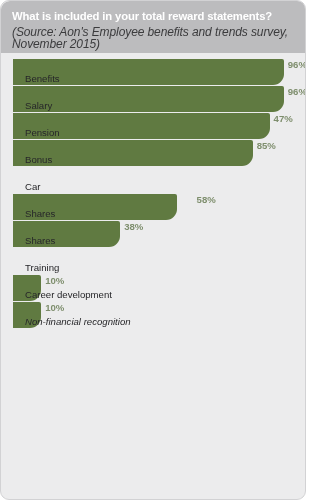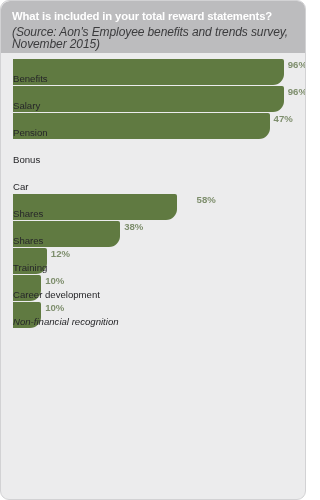--- a/index.html
+++ b/index.html
@@ -96,21 +96,21 @@
     top: -1px;
     font-size: 9.6px;
     font-weight: bold;
     color: #7e8e6d;
     line-height: 13px;
     white-space: nowrap;
   }
 
   .bar-label {
     position: absolute;
-    left: 12px;
+    left: 24px;
     bottom: 1px;
     font-size: 9.6px;
     color: #262629;
     line-height: 13px;
     white-space: nowrap;
   }
 </style>
 </head>
 <body>
 
@@ -137,44 +137,44 @@
         <span class="bar-label" style="color: rgb(38, 38, 41);">Salary</span>
       </div>
       <div class="bar-group">
         <div class="bar-track">
           <div class="bar-fill" style="width: 91%; background: rgb(96, 122, 65);"></div>
           <span class="bar-value" style="left: calc(91% + 4px); color: rgb(126, 142, 109);">47%</span>
         </div>
         <span class="bar-label" style="color: rgb(38, 38, 41);">Pension</span>
       </div>
       <div class="bar-group">
+        <div class="bar-track">
+          <div class="bar-fill" style="width: 85%; background: rgb(96, 122, 65);"></div>
+          <span class="bar-value" style="left: calc(85% + 4px); color: rgb(126, 142, 109);">85%</span>
+        </div>
         <span class="bar-label" style="color: rgb(38, 38, 41);">Bonus</span>
       </div>
       <div class="bar-group">
         <span class="bar-label" style="color: rgb(38, 38, 41);">Car</span>
       </div>
       <div class="bar-group">
         <div class="bar-track">
           <div class="bar-fill" style="width: 58%; background: rgb(96, 122, 65);"></div>
           <span class="bar-value" style="left: calc(58% + 4px); color: rgb(126, 142, 109); margin-left: 16px;">58%</span>
         </div>
         <span class="bar-label" style="color: rgb(38, 38, 41);">Shares</span>
       </div>
       <div class="bar-group">
         <div class="bar-track">
           <div class="bar-fill" style="width: 38%; background: rgb(96, 122, 65);"></div>
           <span class="bar-value" style="left: calc(38% + 4px); color: rgb(126, 142, 109);">38%</span>
         </div>
         <span class="bar-label" style="color: rgb(38, 38, 41);">Shares</span>
       </div>
       <div class="bar-group">
-        <div class="bar-track">
-          <div class="bar-fill" style="width: 12%; background: rgb(96, 122, 65);"></div>
-          <span class="bar-value" style="left: calc(12% + 4px); color: rgb(126, 142, 109);">12%</span>
-        </div>
         <span class="bar-label" style="color: rgb(38, 38, 41);">Training</span>
       </div>
       <div class="bar-group">
         <div class="bar-track">
           <div class="bar-fill" style="width: 10%; background: rgb(96, 122, 65);"></div>
           <span class="bar-value" style="left: calc(10% + 4px); color: rgb(126, 142, 109);">10%</span>
         </div>
         <span class="bar-label" style="color: rgb(38, 38, 41);">Career development</span>
       </div>
       <div class="bar-group">

